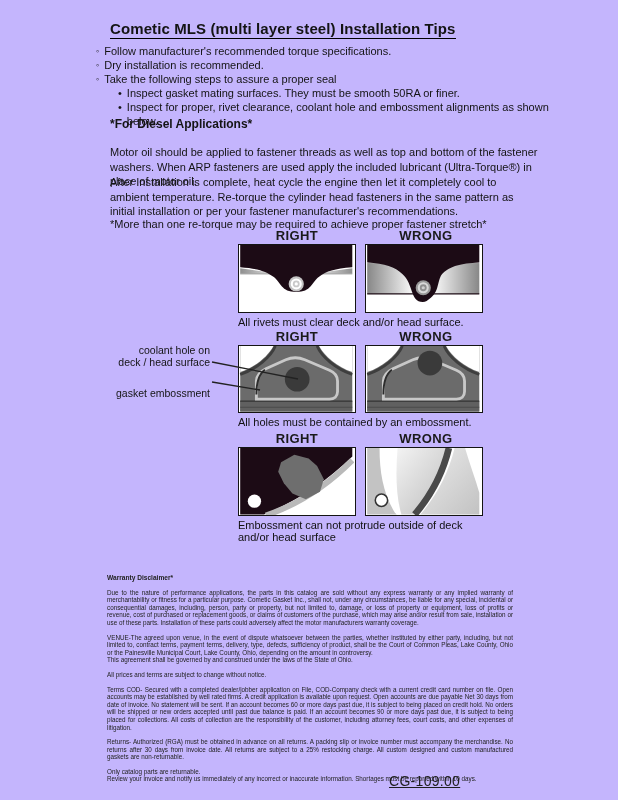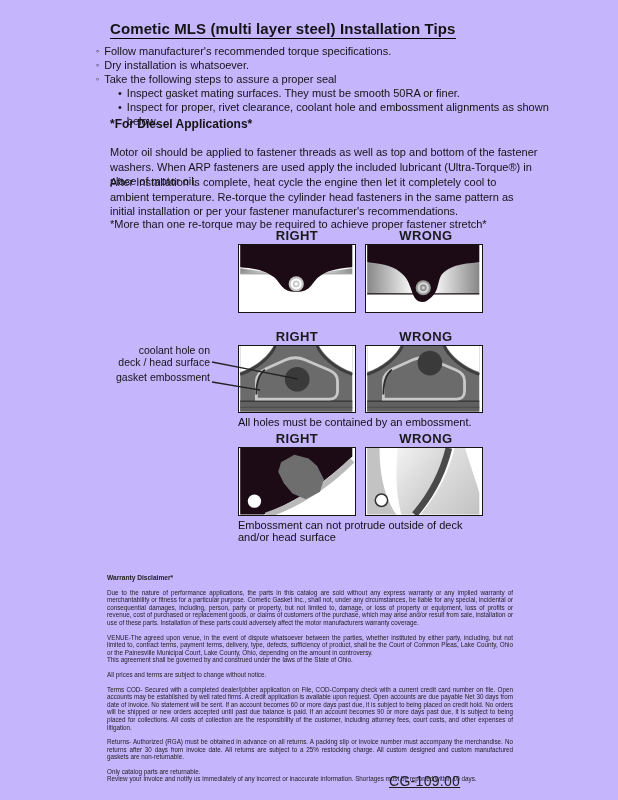--- a/index.html
+++ b/index.html
@@ -24,21 +24,21 @@
   .r1{top:228px;} .r2{top:329px;} .r3{top:431px;}
   .diag-labels{display:grid;grid-template-columns:118px 118px;gap:11px;margin-bottom:1px;}
   .diag-labels span{text-align:center;font-size:13px;font-weight:bold;letter-spacing:.4px;color:#1a1a1a;}
   .diag-panels{display:grid;grid-template-columns:118px 118px;gap:9px;}
   .panel{border:1.8px solid #141414;background:#fff;line-height:0;}
   .panel svg{display:block;width:114.5px;}
   .r1 .panel svg{height:66.5px;} .r2 .panel svg{height:65.5px;} .r3 .panel svg{height:66.5px;}
   .diag-caption{margin-top:3px;font-size:11px;line-height:12.5px;color:#111;}
   
   .callouts{left:106px;top:345px;width:104px;text-align:right;font-size:10.5px;line-height:11.5px;}
-  .callout2{margin-top:4px;}
+  .callout2{margin-top:20px;}
   .leaders{left:211px;top:352px;width:92px;height:44px;z-index:5;}
   
   .warranty{left:107px;top:574px;width:406px;font-size:6.3px;line-height:7.6px;color:#222;
             text-align:justify;}
   .warranty .wh{font-weight:bold;margin-bottom:7px;font-size:6.6px;}
   .warranty p{margin:0 0 7px 0;}
   .warranty .tight{margin-bottom:0;}
   
   .pagecode{left:389px;top:773px;font-size:14px;color:#1e1e1e;letter-spacing:.3px;text-decoration:underline;}
   .defs-holder{position:absolute;width:0;height:0;overflow:hidden;}
@@ -77,21 +77,21 @@
 
   <div class="abs title">Cometic MLS (multi layer steel) Installation Tips</div>
 
   <div class="abs bullets">
     <div class="b-row">
       <span class="b-mark">◦</span>
       <span>Follow manufacturer's recommended torque specifications.</span>
     </div>
     <div class="b-row">
       <span class="b-mark">◦</span>
-      <span>Dry installation is whatsoever.</span>
+      <span>Dry installation is recommended.</span>
     </div>
     <div class="b-row">
       <span class="b-mark">◦</span>
       <span>Take the following steps to assure a proper seal</span>
     </div>
     <div class="b-row sub">
       <span class="b-mark">•</span>
       <span>Inspect gasket mating surfaces.  They must be smooth 50RA or finer.</span>
     </div>
     <div class="b-row sub">
@@ -132,20 +132,21 @@
           <path d="M0,0 H118 V18.5 C97,19.5 89,22.5 81,28.5 C73,34.5 77,48 67,55.5 C63.5,58.5 61.5,60 58.5,60 C45,60 49,41 37,30.5 C29,23 19,19.5 0,18.5 Z" fill="#1c0b15"></path>
           <g>
             <circle cx="59" cy="45" r="8" fill="#999999"></circle>
             <circle cx="59" cy="45" r="5.8" fill="#d9d9d9"></circle>
             <circle cx="59" cy="45" r="3.6" fill="#8f8f8f"></circle>
             <circle cx="59" cy="45" r="1.7" fill="#cfcfcf"></circle>
           </g>
         </svg>
       </div>
     </div>
+    <div class="diag-caption">All rivets must clear deck and/or head surface.</div>
   </div>
 
   <div class="diag-row r2">
     <div class="diag-labels">
       <span>RIGHT</span>
       <span>WRONG</span>
     </div>
     <div class="diag-panels">
       <div class="panel">
         <svg viewBox="0 0 118 69">

